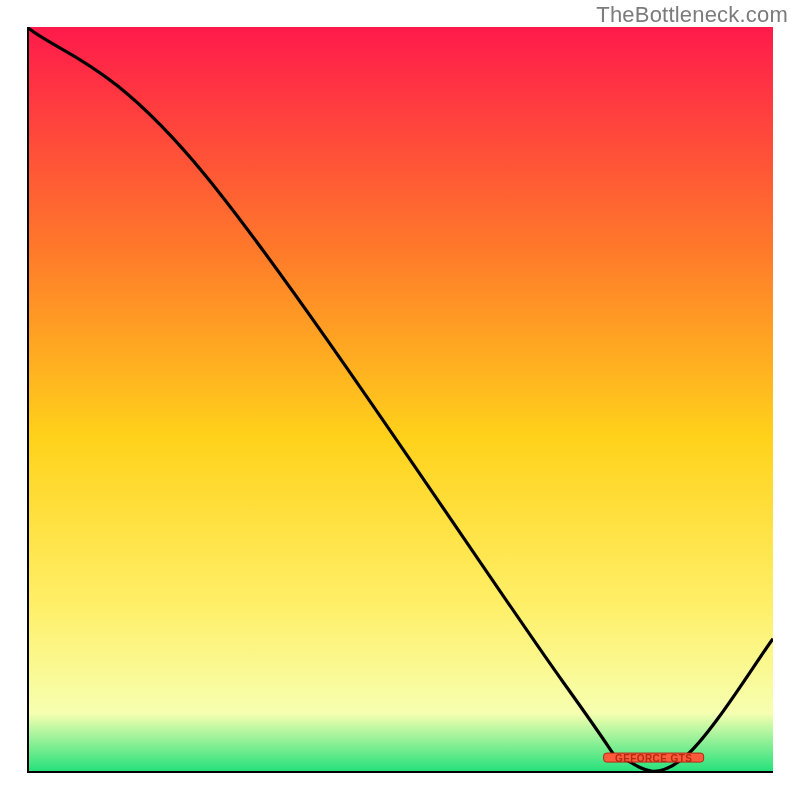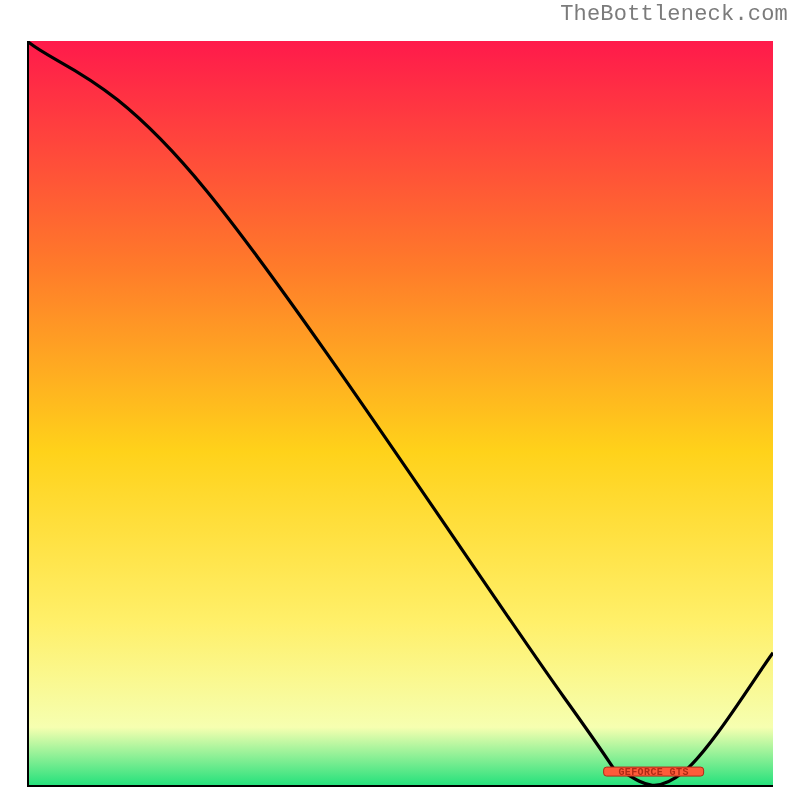--- a/index.html
+++ b/index.html
@@ -7,38 +7,36 @@
     width: 800px;
     height: 800px;
     background: #ffffff;
     font-family: Arial, Helvetica, sans-serif;
     overflow: hidden;
   }
   .frame {
     position: relative;
     width: 800px;
     height: 800px;
-    font-family: Liberation Mono, monospace;
   }
   .attribution {
     position: absolute;
     top: 2px;
     right: 12px;
     font-size: 22px;
     color: #7b7b7b;
     letter-spacing: 0.2px;
     font-weight: 500;
   }
   .plot {
     position: absolute;
     left: 27px;
     top: 27px;
     width: 746px;
     height: 746px;
-    margin-top: 14px;
   }
   .plot svg {
     display: block;
     width: 746px;
     height: 746px;
   }
   .marker-label {
     position: absolute;
     font-size: 10px;
     font-weight: 700;

